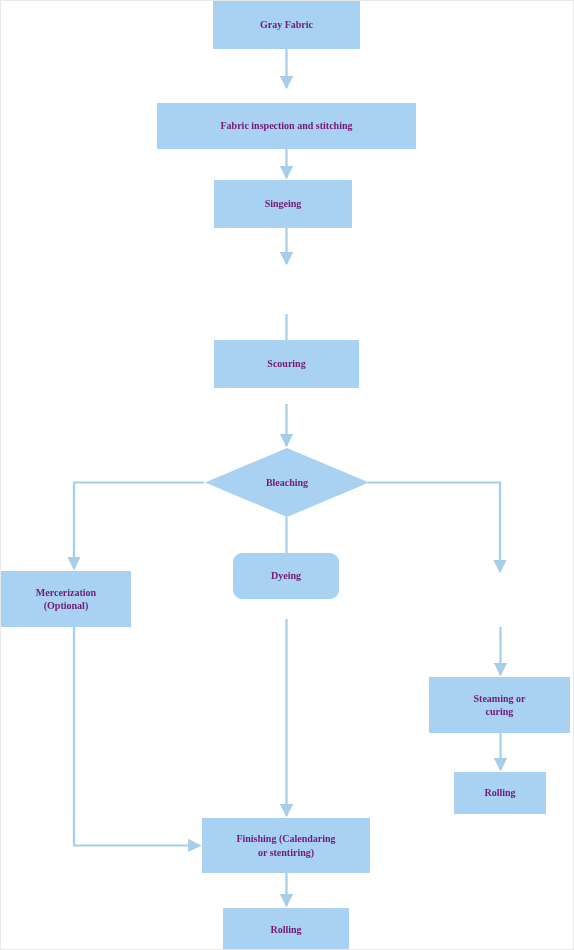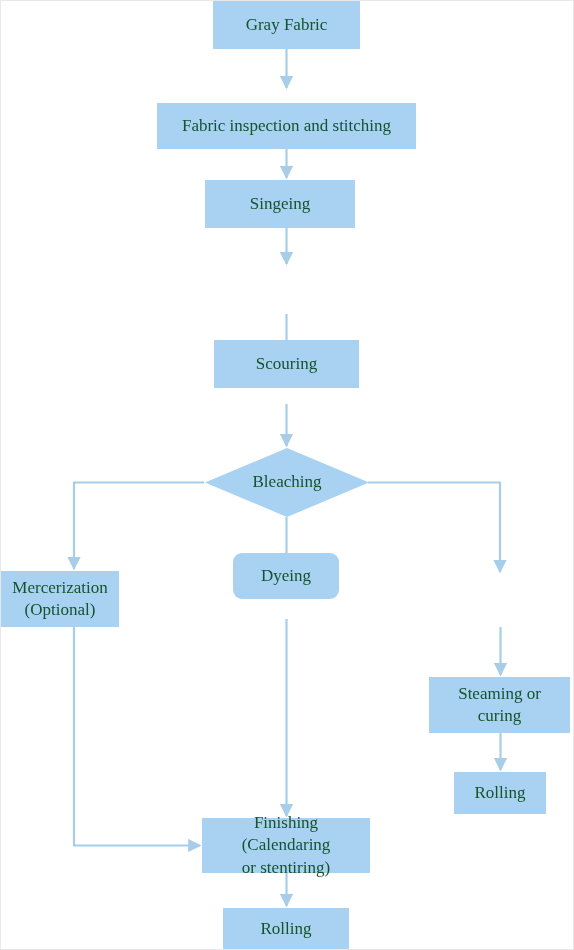--- a/index.html
+++ b/index.html
@@ -26,25 +26,26 @@
     pointer-events: none;
   }
   .node {
     position: absolute;
     box-sizing: border-box;
     display: flex;
     align-items: center;
     justify-content: center;
     text-align: center;
     background: #a9d2f2;
-    color: #14532d;
-    font-size: 17px;
+    color: #701a75;
+    font-size: 10px;
     line-height: 1.32;
     padding: 2px 6px;
     z-index: 2;
+    font-weight: bold;
   }
   .node.decision {
     background: transparent;
     padding: 0;
   }
   .decision .dia-shape {
     position: absolute;
     left: 0;
     top: 0;
     width: 100%;
@@ -94,35 +95,35 @@
   </svg>
 
   <div class="node" style="left:212px; top:0px; width:147px; height:48px;">
     <span class="node-label">Gray Fabric</span>
   </div>
 
   <div class="node" style="left:156px; top:102px; width:259px; height:46px;">
     <span class="node-label">Fabric inspection and stitching</span>
   </div>
 
-  <div class="node" style="left:204px; top:179px; width:150px; height:48px;align-items:center;">
+  <div class="node" style="left:213px; top:179px; width:138px; height:48px;align-items:center;">
     <span class="node-label">Singeing</span>
   </div>
 
 
   <div class="node" style="left:213px; top:339px; width:145px; height:48px;">
     <span class="node-label">Scouring</span>
   </div>
 
   <div class="node decision" style="left:204px; top:447px; width:164px; height:69px;">
     <span class="dia-shape"></span>
     <span class="node-label">Bleaching</span>
   </div>
 
-  <div class="node" style="left:0px; top:570px; width:118px; height:56px;">
+  <div class="node" style="left:0px; top:570px; width:130px; height:56px;">
     <span class="node-label">Mercerization
 (Optional)</span>
   </div>
 
   <div class="node" style="left:232px; top:552px; width:106px; height:46px;border-radius:9px;">
     <span class="node-label">Dyeing</span>
   </div>
 
 
   <div class="node" style="left:428px; top:676px; width:141px; height:56px;">

